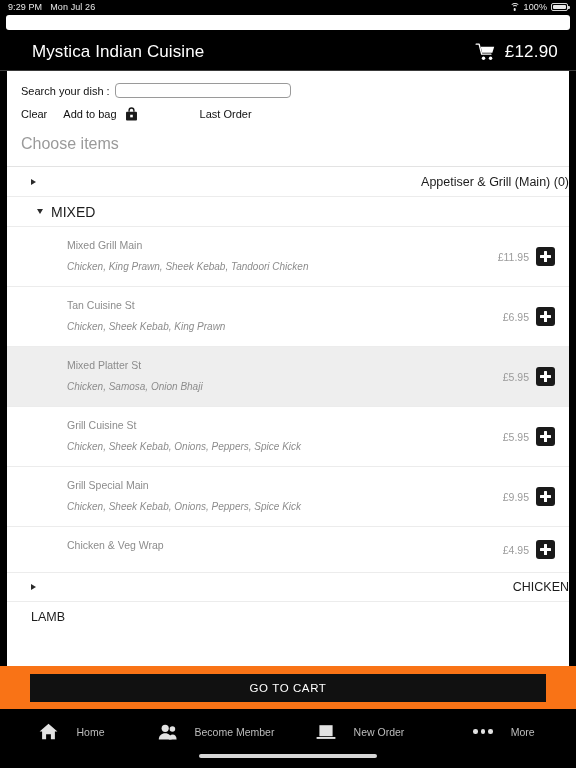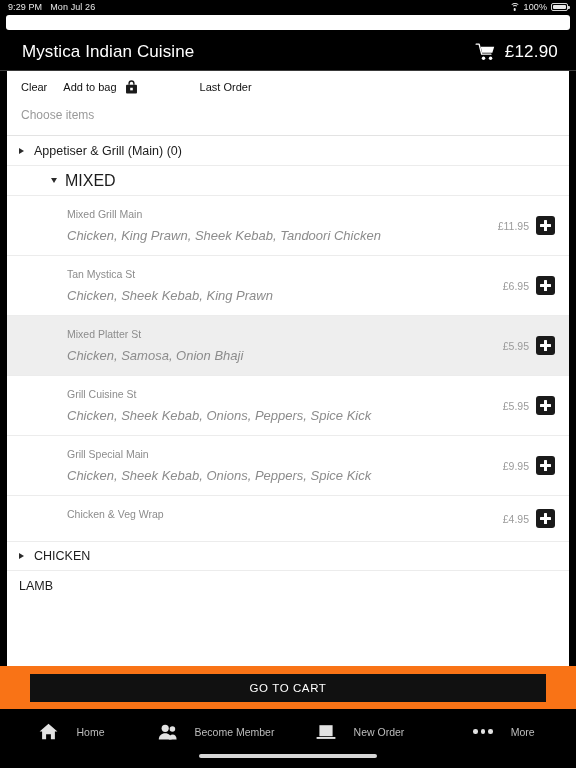--- a/index.html
+++ b/index.html
@@ -62,21 +62,21 @@
     width: 100%; height: 100%;
     background: #fff;
     border-radius: 3px;
   }
 
   
   .appheader {
     flex: 0 0 38px;
     background: #000;
     display: flex; align-items: center;
-    padding: 0 18px 0 22px;
+    padding: 0 18px 0 32px;
     border-bottom: 1px solid #3a3a3a;
   }
   .app-title {
     color: #fff; font-size: 17px; font-weight: 400; letter-spacing: .1px;
   }
   .cart-group {
     margin-left: auto; display: flex; align-items: center; gap: 9px;
   }
   .cart-ico { width: 21px; height: 18px; display: block; }
   .cart-total { color: #fff; font-size: 17px; letter-spacing: .2px; }
@@ -121,21 +121,21 @@
     padding: 9px 0 0 14px;
     font-size: 11px; color: #111;
   }
   .actionrow .act { cursor: pointer; }
   .act-clear { margin-right: 16px; }
   .bag-ico { width: 13px; height: 14px; margin-left: 5px; display: inline-block; vertical-align: -3px; }
   .last-order { margin-left: 62px; }
 
   .choose {
     padding: 14px 0 0 14px;
-    font-size: 12px;
+    font-size: 16px;
     color: #9a9a9a;
   }
 
   
   .listarea {
     flex: 1 1 auto;
     margin-top: 13px;
     border-top: 1px solid #e3e3e3;
     overflow: hidden;
     min-height: 0;
@@ -143,22 +143,22 @@
 
   .group-head {
     display: flex; align-items: center;
     height: 30px;
     padding-left: 24px;
     font-size: 12.5px;
     color: #1c1c1c;
     border-bottom: 1px solid #ececec;
     cursor: pointer;
   }
-  .group-head.collapsed { padding-left: 12px; }
-  .group-head.expanded { padding-left: 44px; font-size: 16px; }
+  .group-head.collapsed { padding-left: 24px; justify-content: space-between; }
+  .group-head.expanded { padding-left: 30px; font-size: 14px; }
   .caret {
     width: 0; height: 0; margin-right: 10px; flex: 0 0 auto;
   }
   .caret.right {
     border-left: 5px solid #2b2b2b;
     border-top: 3.6px solid transparent;
     border-bottom: 3.6px solid transparent;
   }
   .caret.down {
     border-top: 5px solid #2b2b2b;
@@ -174,21 +174,21 @@
     min-height: 60px;
     background: #fff;
     cursor: pointer;
   }
   .item.sel { background: #eeeeee; }
   .item .texts { flex: 1 1 auto; padding-top: 1px; }
   .item .name {
     font-size: 10.5px; color: #8c8c8c; line-height: 14px; margin-bottom: 8px;
   }
   .item .desc {
-    font-size: 13px; color: #8c8c8c; font-style: italic; line-height: 13px;
+    font-size: 10px; color: #8c8c8c; font-style: italic; line-height: 13px;
   }
   .item .right {
     display: flex; align-items: center; gap: 7px;
     align-self: center;
     flex: 0 0 auto;
   }
   .price { font-size: 10.5px; color: #9b9b9b; }
   .plus {
     width: 19px; height: 19px;
     background: #1a1a1a;
@@ -281,20 +281,24 @@
         <circle cx="18.2" cy="18.6" r="2.1" fill="#fff"></circle>
       </svg>
       <div class="cart-total">£12.90</div>
     </div>
   </div>
 
   <div class="bodywrap">
     <div class="side"></div>
     <div class="page">
 
+      <div class="searchrow">
+        <span class="lbl">Search your dish :</span>
+        <input class="search-input" type="text" placeholder="" style="">
+      </div>
 
       <div class="actionrow">
         <span class="act act-clear">Clear</span>
         <span class="act">
           <span>Add to bag</span>
           <svg class="bag-ico" viewBox="0 0 14 15">
             <path d="M4.4 5.2 V3.6 a2.6 2.6 0 0 1 5.2 0 V5.2" fill="none" stroke="#1a1a1a" stroke-width="1.5"></path>
             <rect x="1.1" y="5" width="11.8" height="9.4" rx="1" fill="#1a1a1a"></rect>
             <rect x="5.6" y="8.3" width="2.8" height="2.8" fill="#fff"></rect>
           </svg>
@@ -322,21 +326,21 @@
             <div class="desc">Chicken, King Prawn, Sheek Kebab, Tandoori Chicken</div>
           </div>
           <div class="right">
             <span class="price">£11.95</span>
             <span class="plus"></span>
           </div>
         </div>
 
         <div class="item">
           <div class="texts">
-            <div class="name">Tan Mystica St</div>
+            <div class="name">Tan Cuisine St</div>
             <div class="desc">Chicken, Sheek Kebab, King Prawn</div>
           </div>
           <div class="right">
             <span class="price">£6.95</span>
             <span class="plus"></span>
           </div>
         </div>
 
         <div class="item sel">
           <div class="texts">

